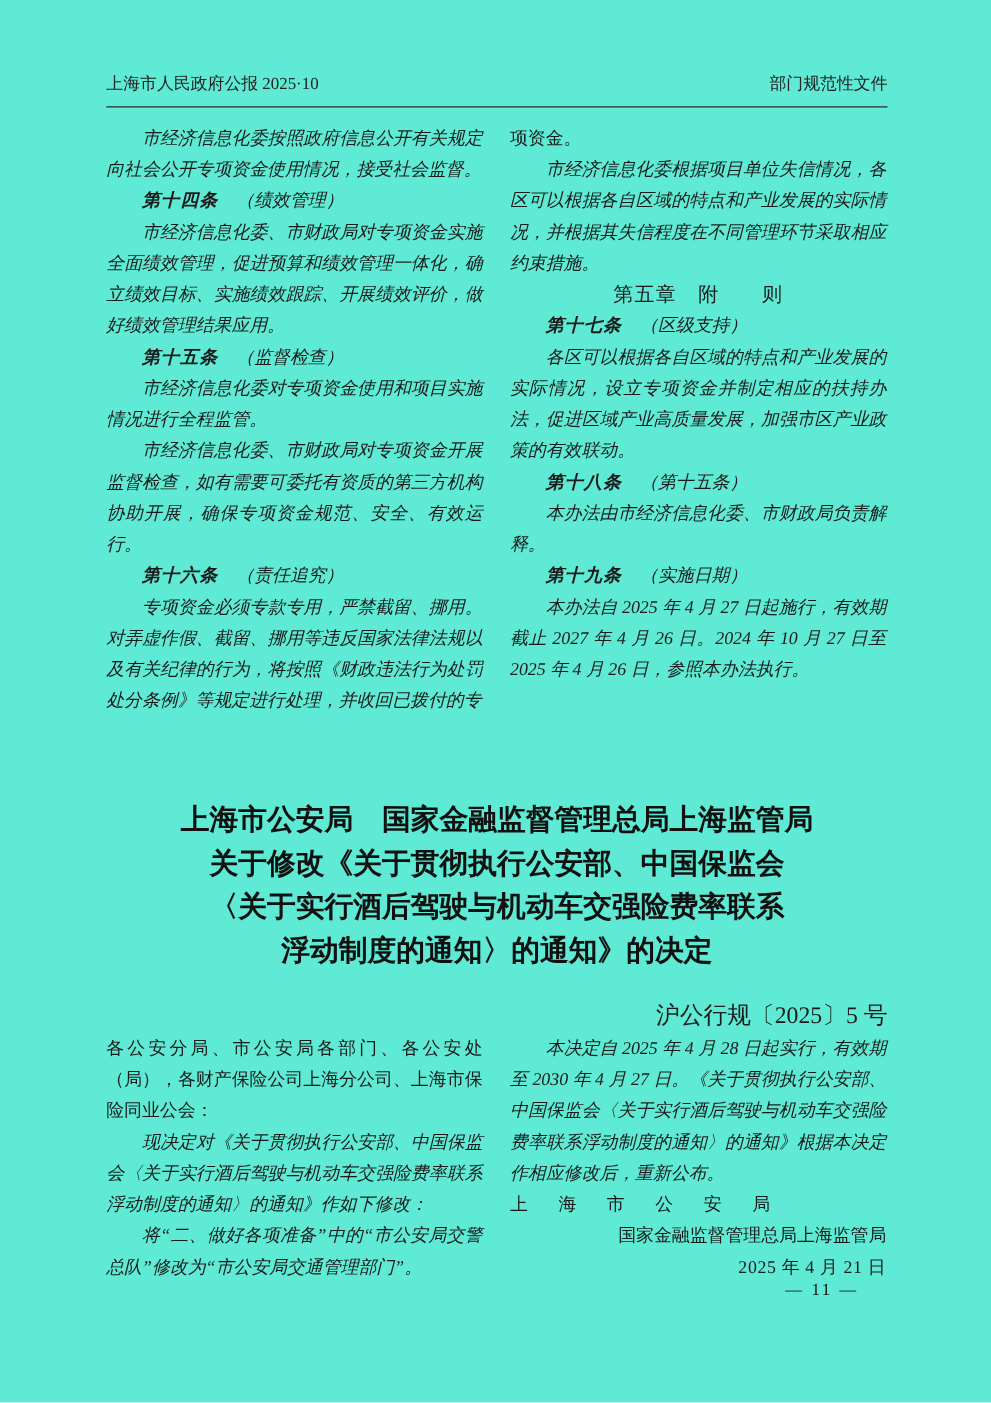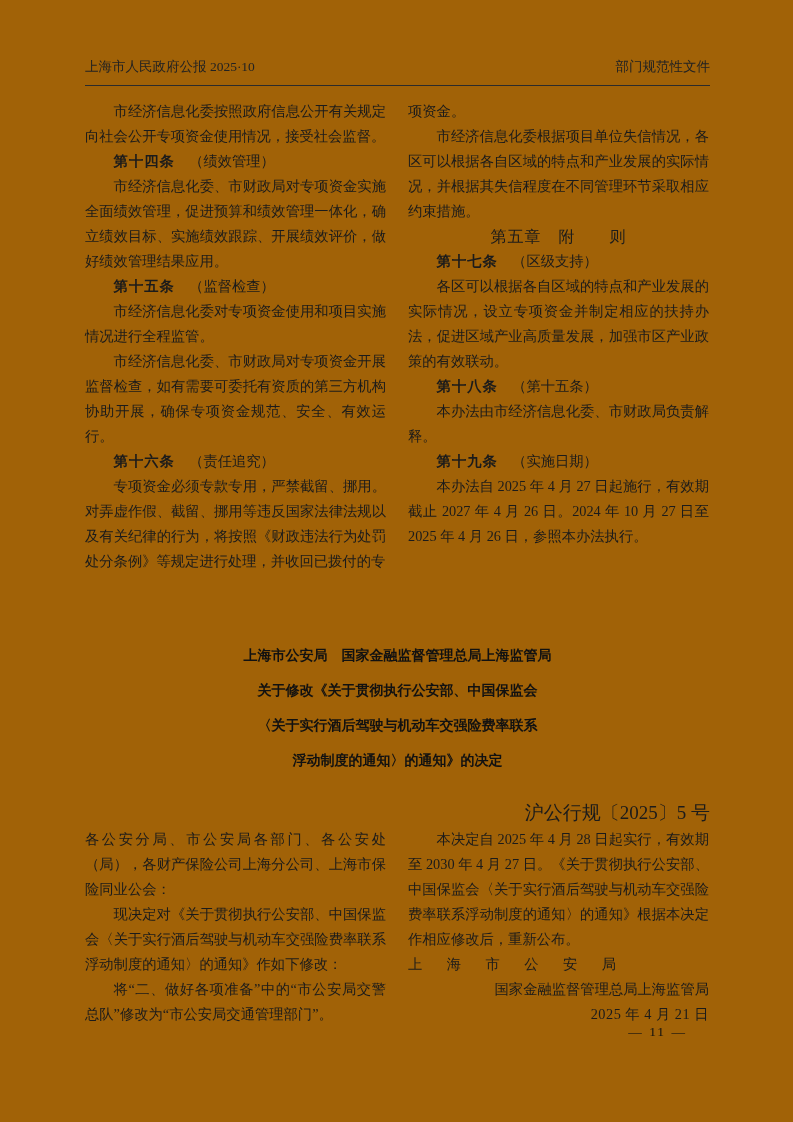--- a/index.html
+++ b/index.html
@@ -1,49 +1,49 @@
 <!DOCTYPE html>
 <html><head>
 <meta charset="utf-8">
 <style>
   * { margin: 0; padding: 0; box-sizing: border-box; }
   html, body { background: #ffffff; }
   .page {
     position: relative;
     width: 793px; height: 1122px;
     margin: 0 auto;
-    background: #a16207;
+    background: #5eead4;
     color: #1b1b1b;
     font-family: "Liberation Serif", "DejaVu Serif", serif;
     padding: 57px 83px 0 85px;
     overflow: hidden;
   }
   .header { display: flex; justify-content: space-between; font-size: 13.5px; line-height: 19px; color: #222; }
   .rule { border-bottom: 1.5px solid #2b2b2b; margin-top: 9px; }
 
   .two-col { display: flex; gap: 22px; margin-top: 13px; }
   .col { width: 301px; font-size: 14.3px; line-height: 25px; text-align: justify; color: #1b1b1b; }
   .col p { margin: 0; }
-  .indent { text-indent: 2em; }
+  .indent { text-indent: 2em; font-style: italic; }
   .noindent { text-indent: 0; }
   .artnum {
     font-family: "Liberation Sans", "DejaVu Sans", sans-serif;
     font-weight: 700; margin-right: 1em; letter-spacing: 1px;
   }
   .chapter {
     font-size: 16px; font-weight: 400; text-align: center;
     line-height: 25px; margin: 14px 0; letter-spacing: 1px;
   }
 
   .doc2-title {
     margin-top: 64px;
     text-align: center;
     font-family: "Liberation Sans", "DejaVu Sans", sans-serif;
     font-weight: 700;
-    font-size: 14px;
+    font-size: 23px;
     line-height: 35px;
     color: #111;
   }
   .doc2-title .tline { display: block; }
   .doc-number { text-align: right; font-size: 19px; line-height: 25px; margin-top: 22px; color: #1b1b1b; }
   .doc2-cols { margin-top: 2px; }
 
   .sig { text-align: right; text-indent: 0; }
   .sig-justify { width: 208px; margin: 0 auto; text-align: justify; text-align-last: justify; }
   .sig-date { letter-spacing: 0.5px; }

